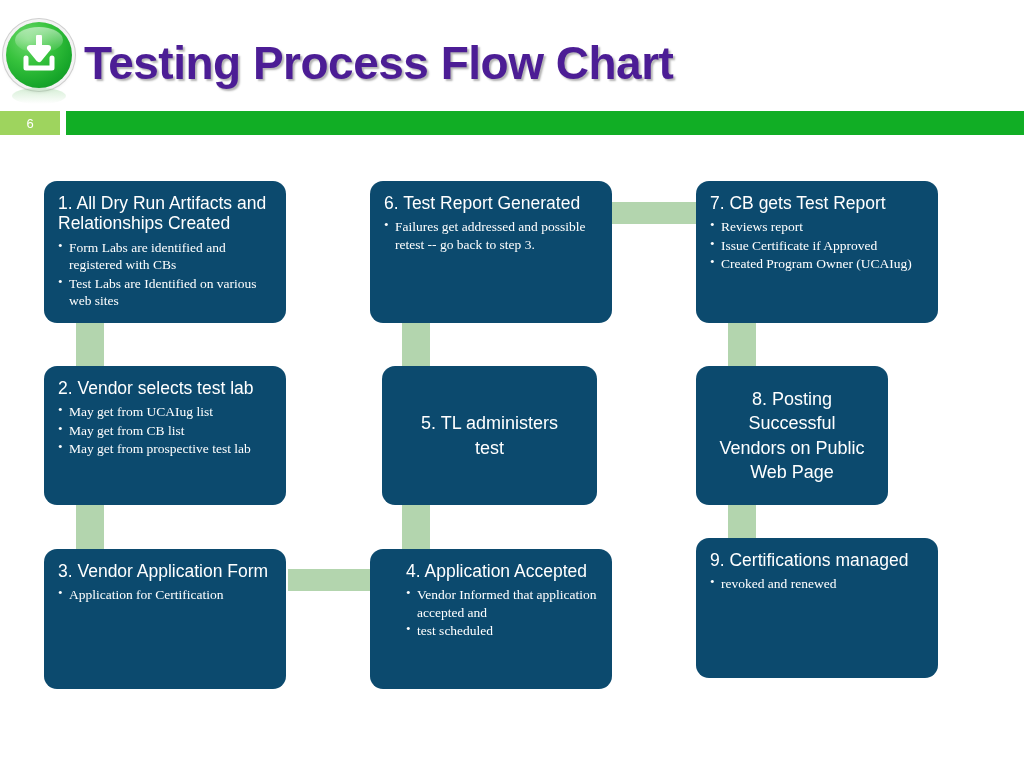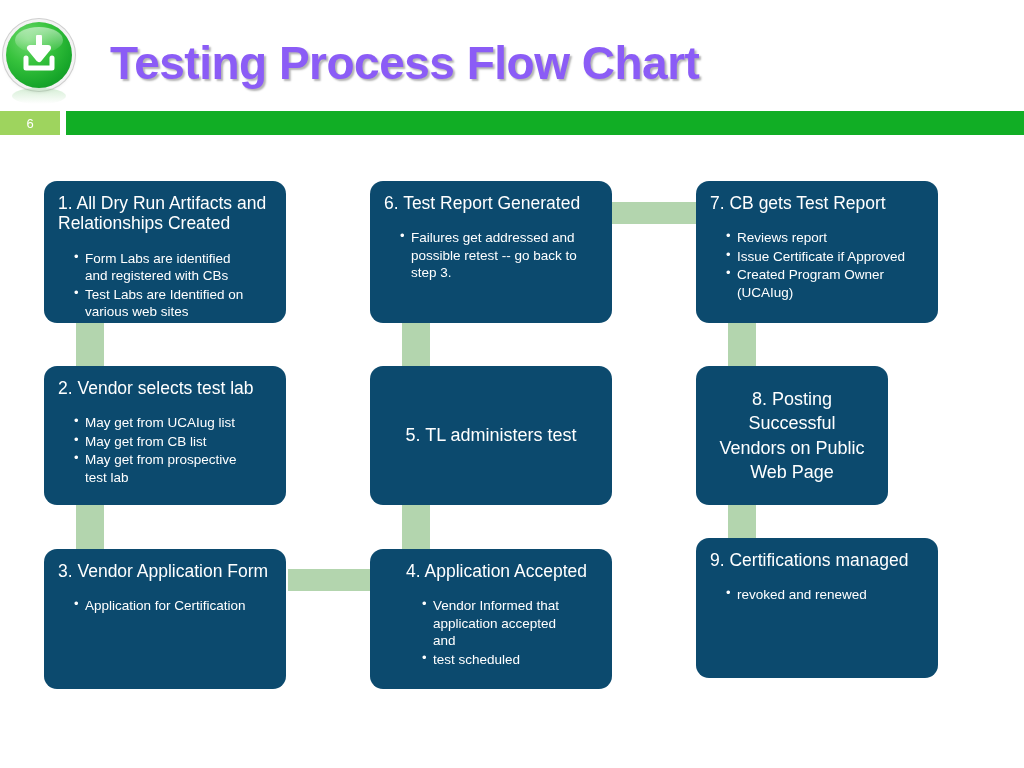--- a/index.html
+++ b/index.html
@@ -50,25 +50,24 @@
     left: 6px; top: 66px;
     width: 54px; height: 16px;
     border-radius: 50%;
     background: linear-gradient(to bottom, rgba(120,200,120,0.30), rgba(255,255,255,0));
   }
   #page-title {
     position: absolute;
     left: 84px; top: 36px;
     font-size: 46px;
     font-weight: bold;
-    color: #8b5cf6;
+    color: #4c1d95;
     letter-spacing: -0.5px;
     text-shadow: 2px 2px 2px rgba(0,0,0,0.30);
     white-space: nowrap;
-    margin-left: 26px;
   }
 
   
   #accent-bar {
     position: absolute;
     left: 0; top: 111px;
     width: 1024px; height: 24px;
   }
   #slide-number-badge {
     position: absolute;
@@ -104,23 +103,24 @@
     overflow: hidden;
   }
   .node .node-title {
     font-size: 17.5px;
     line-height: 1.16;
     margin: 0 0 5px 0;
     font-weight: normal;
     color: #ffffff;
   }
   .node ul {
-    margin: 16px;
+    margin: 0;
     padding: 0;
     list-style: none;
+    font-family: Liberation Serif, serif;
   }
   .node ul li {
     font-size: 13.5px;
     line-height: 1.30;
     margin-bottom: 1px;
     padding-left: 11px;
     position: relative;
     color: #ffffff;
   }
   .node ul li:before {
@@ -205,21 +205,21 @@
     </ul>
   </div>
 
   <div class="node" style="left:370px; top:181px; width:242px; height:142px;">
     <div class="node-title">6. Test Report Generated</div>
     <ul>
       <li>Failures get addressed and possible retest -- go back to step 3.</li>
     </ul>
   </div>
 
-  <div class="node centered" style="left:370px; top:366px; width:242px; height:139px;">
+  <div class="node centered" style="left:382px; top:366px; width:215px; height:139px;">
     <div class="node-title">5. TL administers test</div>
   </div>
 
   <div class="node" style="left:370px; top:549px; width:242px; height:140px;padding-left:36px;">
     <div class="node-title">4. Application Accepted</div>
     <ul>
       <li>Vendor Informed that application accepted and</li>
       <li>test scheduled</li>
     </ul>
   </div>

